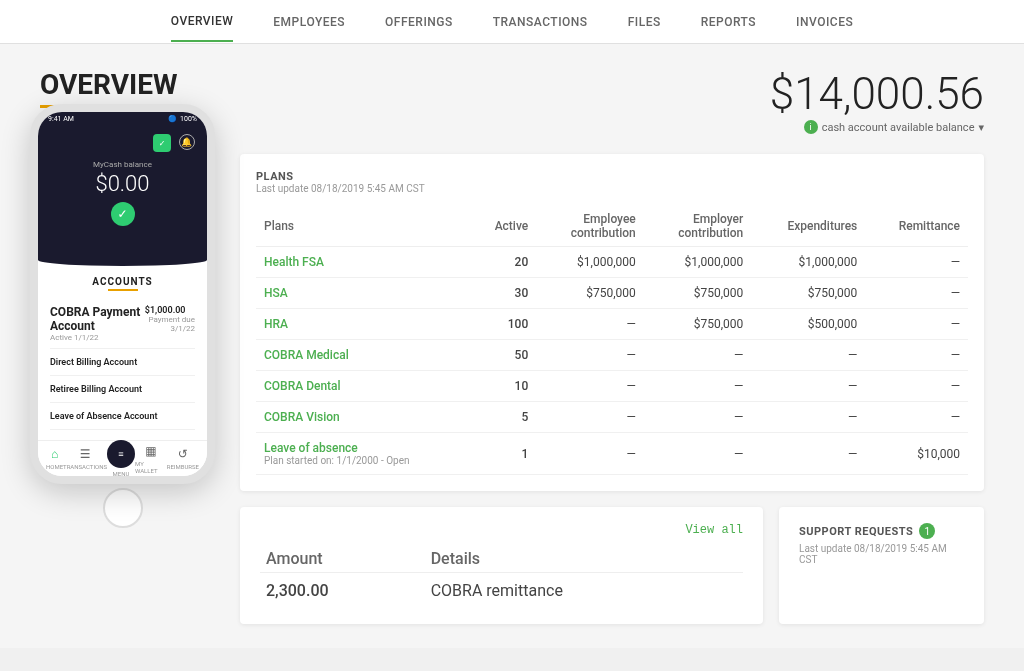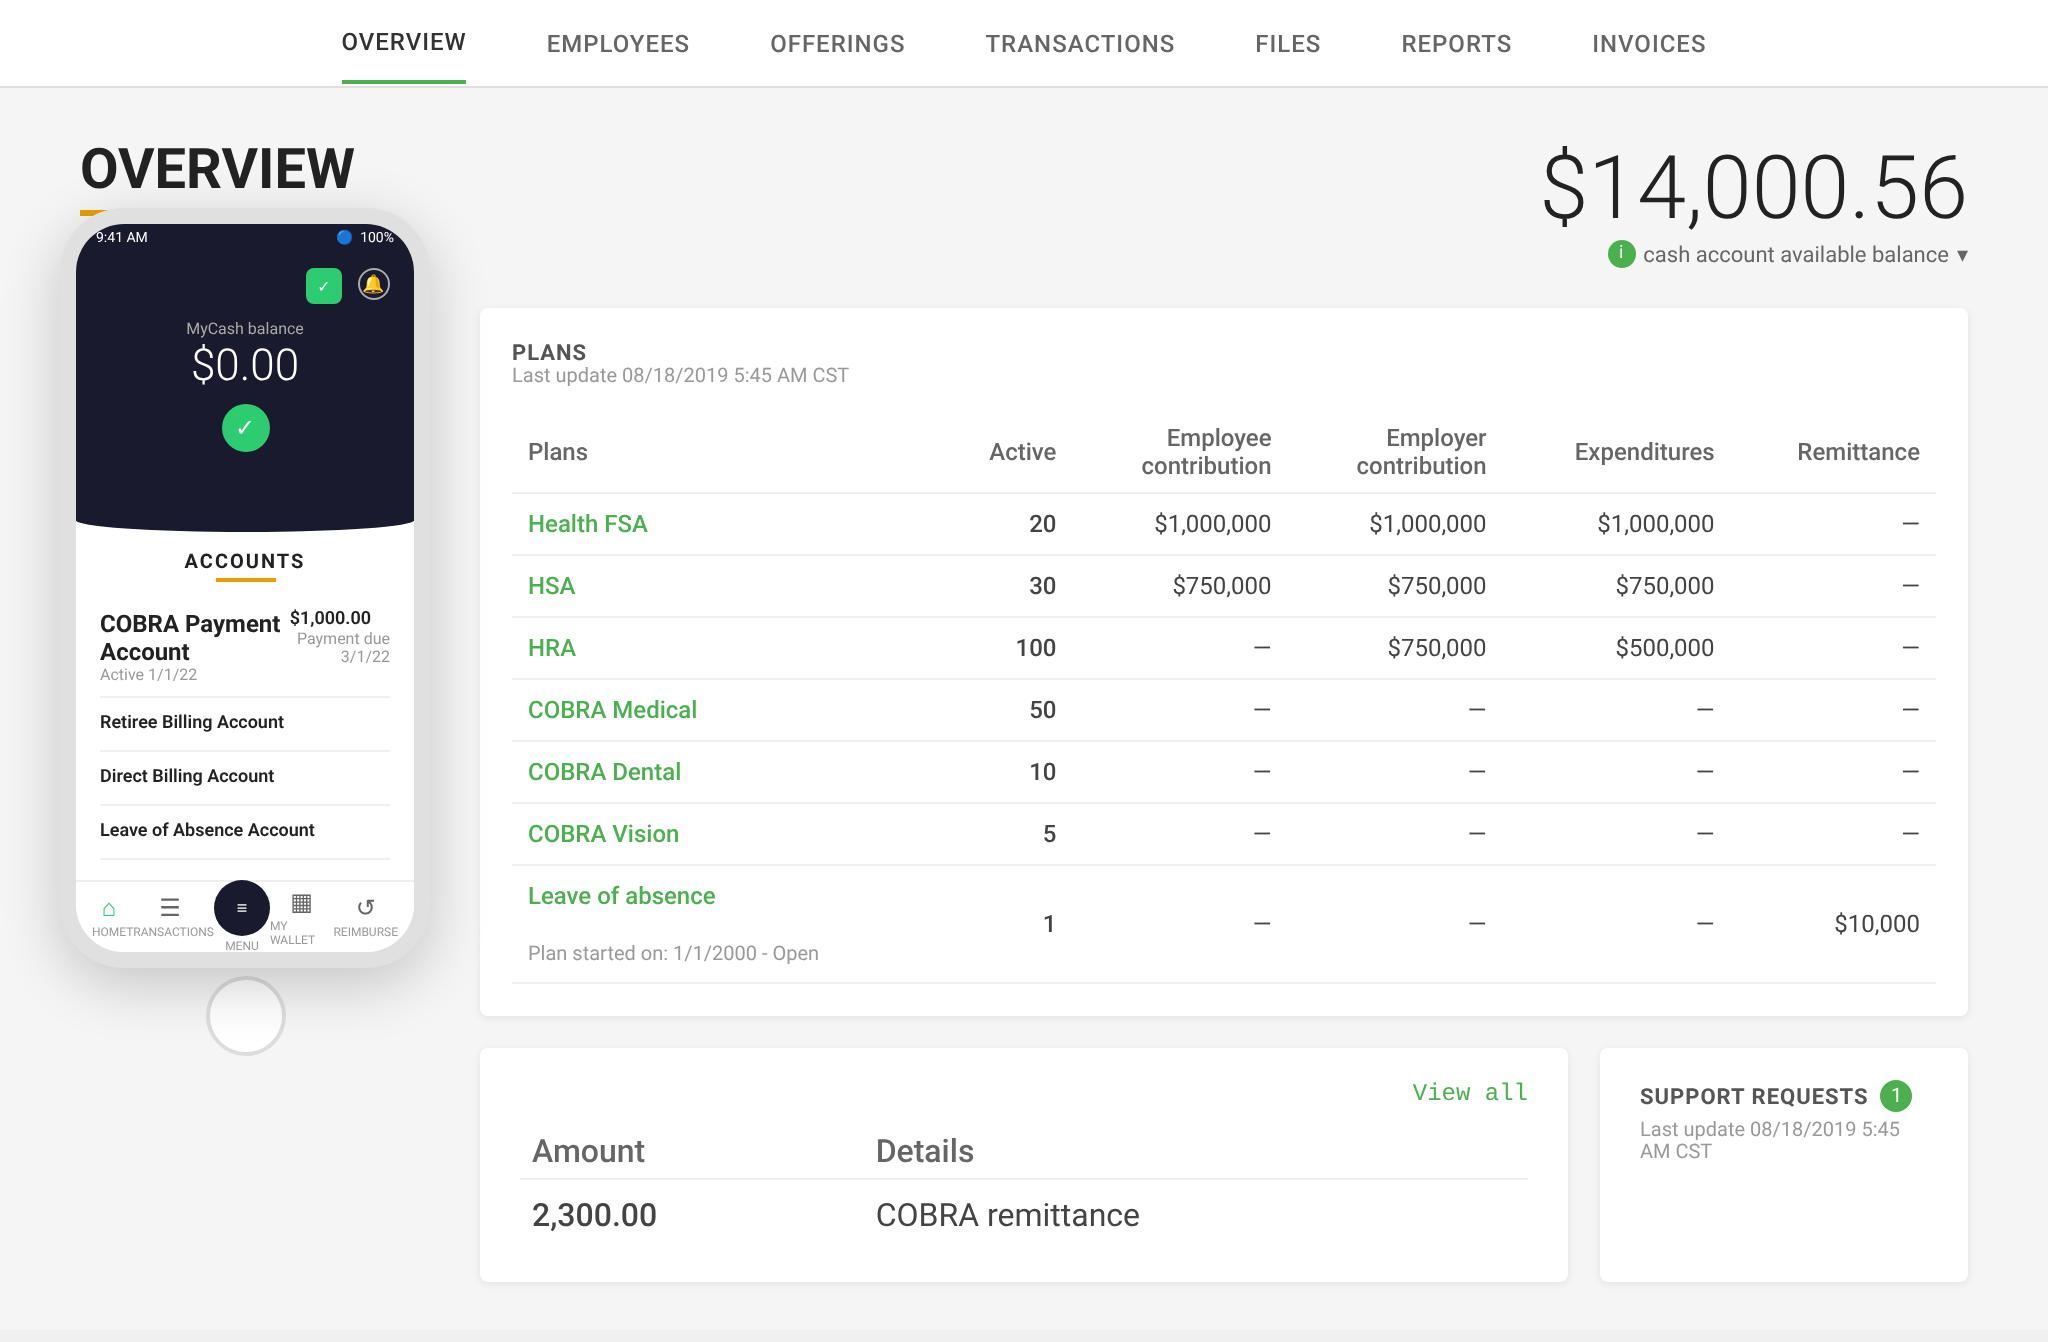--- a/index.html
+++ b/index.html
@@ -143,21 +143,20 @@
       color: #4caf50;
       font-weight: 500;
     }
     .dash-cell {
       color: #bbb;
     }
     .plan-subtext {
       font-size: 10px;
       color: #999;
       display: block;
-      margin-top: 17px;
     }
 
     
     .bottom-row {
       display: flex;
       gap: 16px;
       margin-left: 200px;
     }
     .transactions-card {
       background: #fff;
@@ -194,21 +193,21 @@
       color: #444;
     }
     .txn-amount {
       color: #4caf50;
       font-weight: 500;
     }
 
     .support-card {
       background: #fff;
       border-radius: 4px;
-      width: 184px;
+      width: 205px;
       padding: 16px 20px;
       box-shadow: 0 1px 4px rgba(0,0,0,0.08);
     }
     .support-header {
       display: flex;
       align-items: center;
       gap: 6px;
       margin-bottom: 4px;
     }
     .support-badge {
@@ -622,22 +621,22 @@
           <div>
             <div class="phone-account-name">COBRA Payment Account</div>
             <div class="phone-account-sub">Active 1/1/22</div>
           </div>
           <div>
             <div class="phone-account-amount">$1,000.00</div>
             <div class="phone-account-due">Payment due 3/1/22</div>
           </div>
         </div>
 
+        <div class="phone-simple-item">Direct Billing Account</div>
         <div class="phone-simple-item">Retiree Billing Account</div>
-        <div class="phone-simple-item">Direct Billing Account</div>
         <div class="phone-simple-item">Leave of Absence Account</div>
       </div>
 
       <div class="phone-footer">
         <div class="phone-footer-item">
           <span class="footer-icon active">⌂</span>
           <span class="footer-label">HOME</span>
         </div>
         <div class="phone-footer-item">
           <span class="footer-icon">☰</span>

